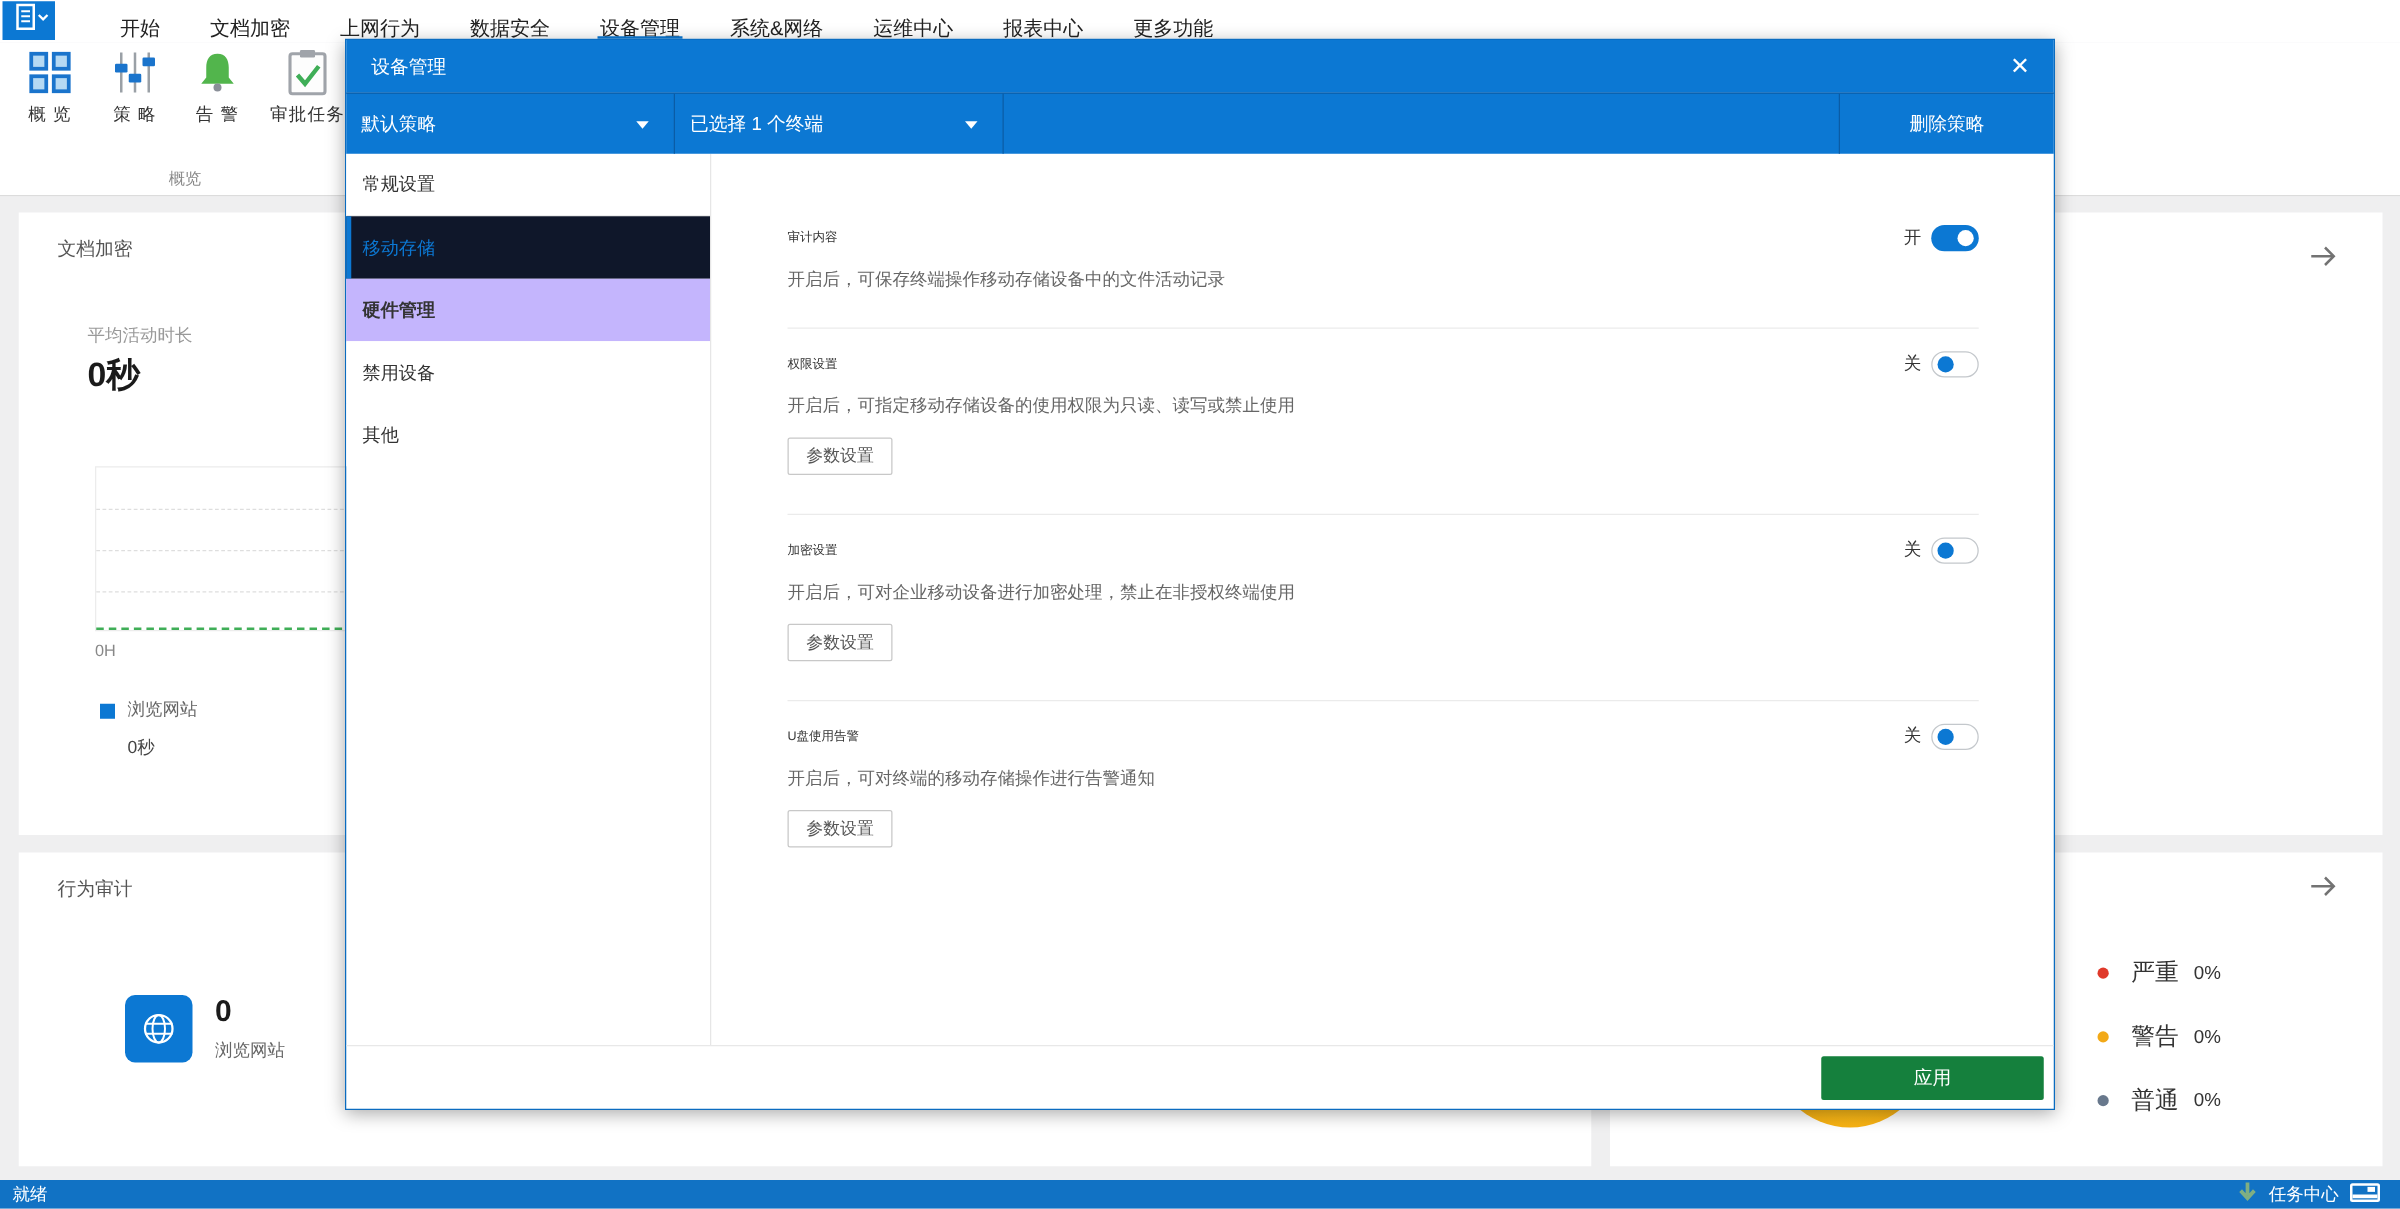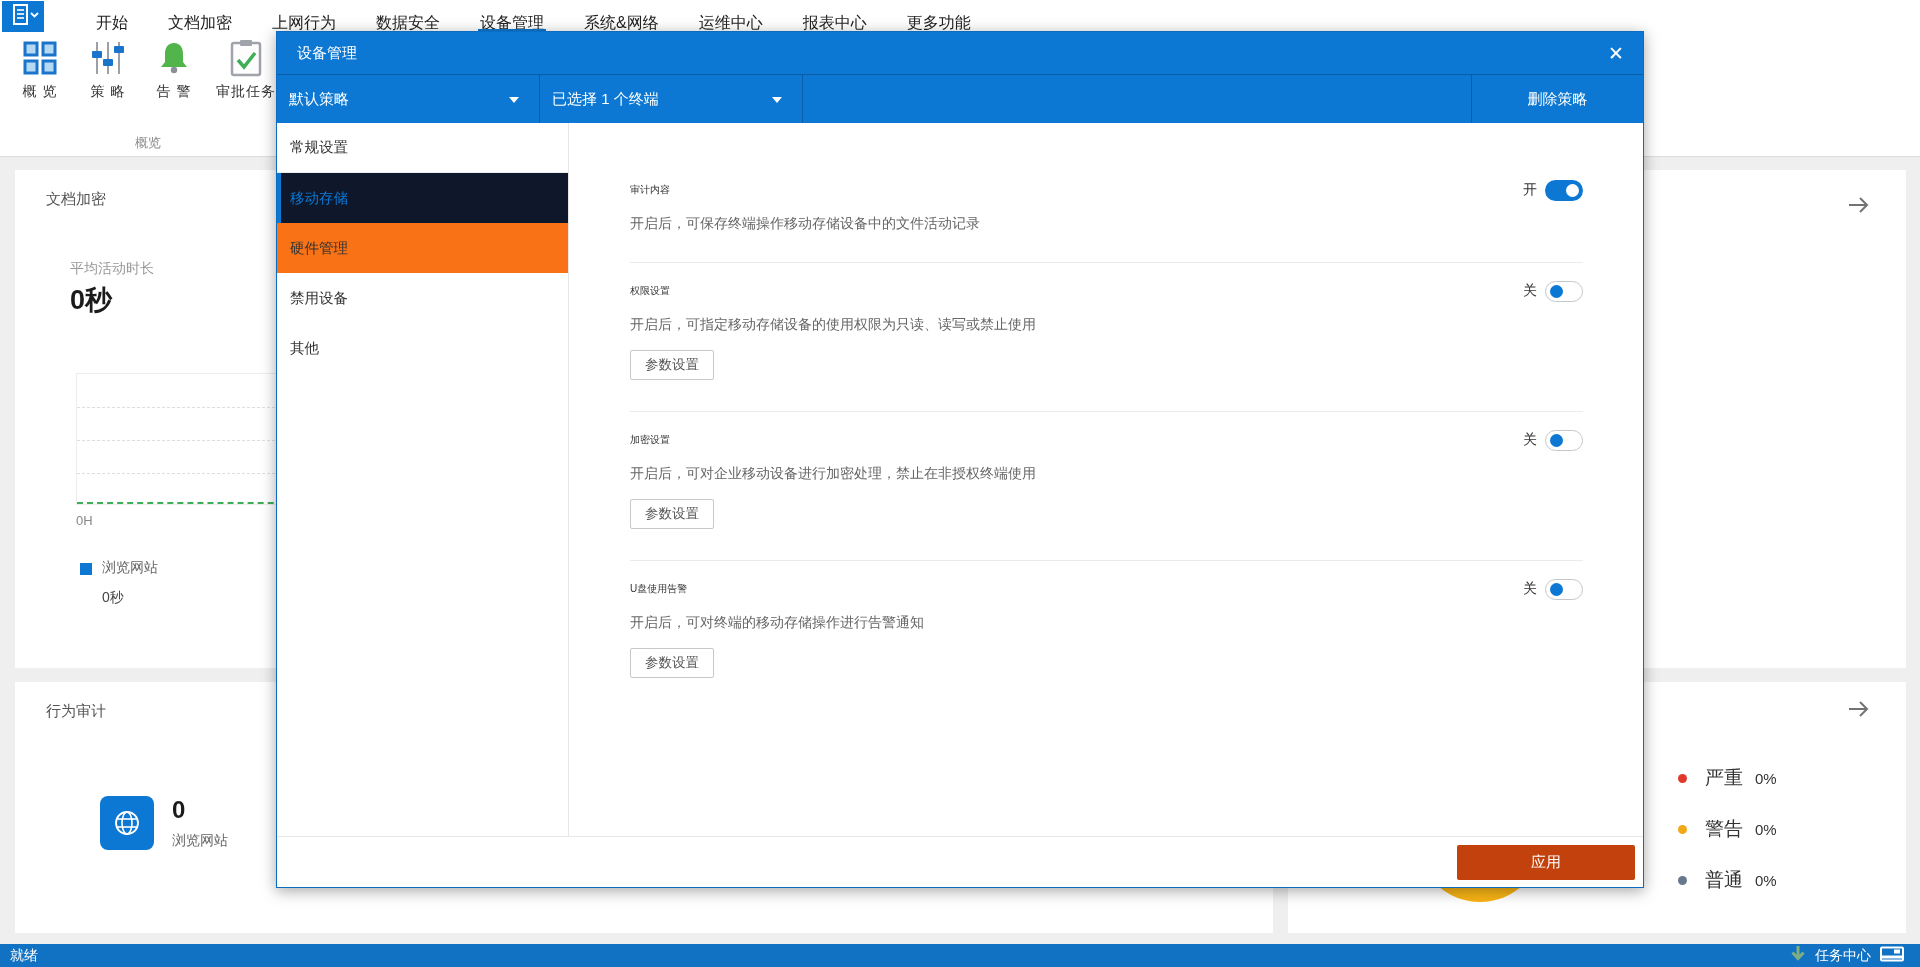--- a/index.html
+++ b/index.html
@@ -62,39 +62,39 @@
   .hdr-dd .caret { position:absolute; right:20px; top:22px; width:0; height:0;
                    border-left:5px solid transparent; border-right:5px solid transparent; border-top:6px solid #ffffff; }
   .hdr-spacer { flex:1; }
   .hdr-del { width:172px; border-left:1px solid #0a5ca6; color:#fff; font-size:15px;
              display:flex; align-items:center; justify-content:center; cursor:pointer; }
   .m-body { flex:1; display:flex; min-height:0; }
   .m-nav { width:292px; border-right:1px solid #e6e6e6; flex:none; }
   .nav-item { height:50px; display:flex; align-items:center; padding-left:13px; font-size:14.5px; color:#333; cursor:pointer; background:#fff; }
   .nav-item.first { border-bottom:1px solid #ededed; }
   .nav-item.active { background:#0f172a; border-left:4px solid #0c78d3; padding-left:9px; color:#0c78d3; }
-  .nav-item.subtle { background:#f97316; }
+  .nav-item.subtle { background:#c4b5fd;font-weight:bold; }
   .m-content { flex:1; padding:0 60px 0 61px; overflow:hidden; }
   .section { border-bottom:1px solid #ebebeb; padding:17px 0 31px 0; }
   .section.first { padding-top:56px; padding-bottom:27px; }
   .section.last { border-bottom:none; }
   .sec-head { display:flex; align-items:center; justify-content:space-between; height:22px; }
   .sec-title { font-size:10px; color:#333; }
   .sec-toggle { display:flex; align-items:center; }
   .toggle-state { font-size:14px; color:#333; margin-right:8px; }
   .switch { position:relative; width:38px; height:21px; border-radius:11px; cursor:pointer; display:inline-block; }
   .switch.on { background:#0c78d3; }
   .switch.on .knob { position:absolute; right:4px; top:4px; width:13px; height:13px; border-radius:50%; background:#fff; }
   .switch.off { background:#fff; border:1px solid #c4c8cc; }
   .switch.off .knob { position:absolute; left:4px; top:3px; width:13px; height:13px; border-radius:50%; background:#0c78d3; }
   .sec-desc { margin-top:14px; font-size:14px; color:#666; height:20px; }
   .param-btn { margin-top:14px; display:inline-block; background:#fff; border:1px solid #c8c8c8; border-radius:2px;
                padding:5px 14px; font-size:13.5px; color:#555; cursor:pointer; font-family:inherit; }
   .m-footer { height:51px; border-top:1px solid #e8e8e8; position:relative; flex:none; }
-  .apply-btn { position:absolute; right:8px; top:8px; width:178px; height:35px; background:#c2410c; color:#fff;
+  .apply-btn { position:absolute; right:8px; top:8px; width:178px; height:35px; background:#15803d; color:#fff;
                font-size:15px; border:none; border-radius:2px; cursor:pointer; font-family:inherit; }
 
   
   .statusbar { position:absolute; left:0; bottom:0; width:1920px; height:23px; background:#1172c4; z-index:60;
                display:flex; align-items:center; color:#fff; font-size:14px; }
   .status-left { padding-left:10px; }
   .status-right { margin-left:auto; display:flex; align-items:center; gap:9px; padding-right:16px; cursor:pointer;justify-content:flex-end; }
 </style>
 </head>
 <body>

